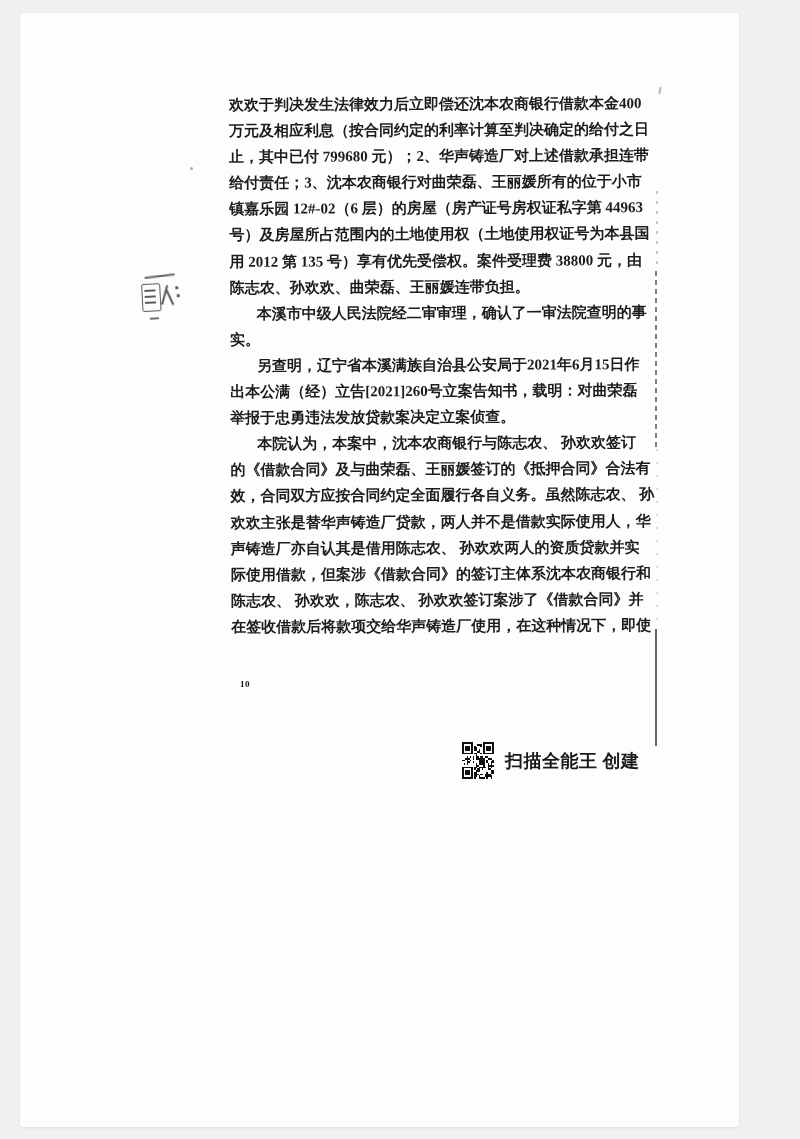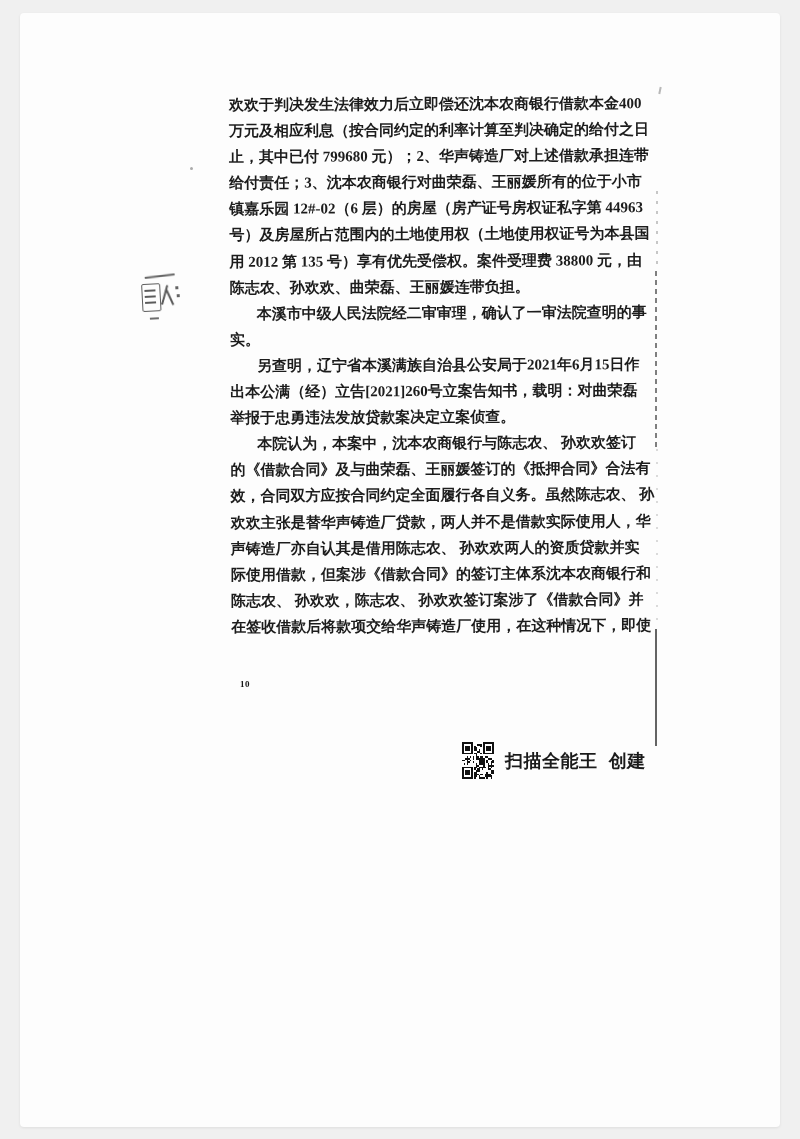--- a/index.html
+++ b/index.html
@@ -2,23 +2,24 @@
 <html><head>
 <meta charset="utf-8">
 <style>
   html,body{margin:0;padding:0;}
   body{
     width:800px;height:1139px;position:relative;overflow:hidden;
     background:#f0f0f0;
     font-family:"Liberation Serif","DejaVu Serif",serif;
   }
   .page{
-    position:absolute;left:20px;top:13px;width:760px;height:1114px;
+    position:absolute;left:20px;top:13px;width:696px;height:1114px;
     background:#fdfdfd;border-radius:4px;
     box-shadow:0 1px 3px rgba(0,0,0,0.08);
+    padding-left:23px;
   }
   
   .doc{
     position:absolute;left:210px;top:78px;width:398px;
     color:#1c1c1c;font-size:15px;font-weight:600;
     transform:rotate(-0.25deg);
     -webkit-font-smoothing:antialiased;
   }
   .line{
     height:26.1px;line-height:26.1px;
@@ -33,21 +34,21 @@
     font-size:9px;font-weight:bold;color:#161616;letter-spacing:0.5px;margin-left:11px;
   }
   
   .watermark{
     position:absolute;left:442px;top:729px;
     display:flex;align-items:center;
   }
   .qr{width:32px;height:37px;shape-rendering:crispEdges;}
   .wm-label{
     margin-left:11px;
-    font-family:Liberation Mono, monospace;
+    font-family:Liberation Serif, serif;
     font-size:18px;font-weight:bold;color:#1a1a1a;letter-spacing:0.5px;
   }
   
   .smudge{
     position:absolute;left:122px;top:262px;width:42px;height:52px;
     filter:blur(0.7px);opacity:0.85;transform:rotate(-3deg);
   }
   .smudge .s-topline{position:absolute;left:4px;top:0;width:30px;height:2px;background:#4a4a4a;transform:rotate(-4deg);}
   .smudge .s-box{position:absolute;left:0;top:8px;width:17px;height:26px;border:1.6px solid #3f3f3f;border-radius:2px;}
   .smudge .s-b1{position:absolute;left:3px;top:14px;width:11px;height:2px;background:#3f3f3f;}

